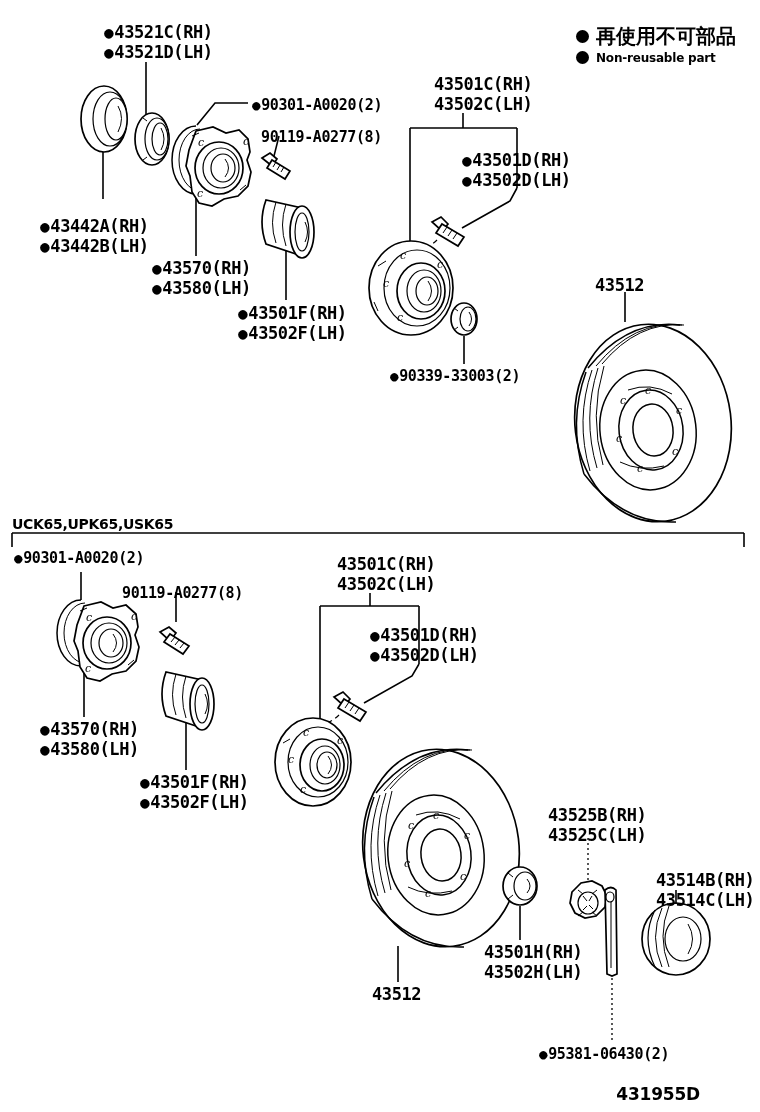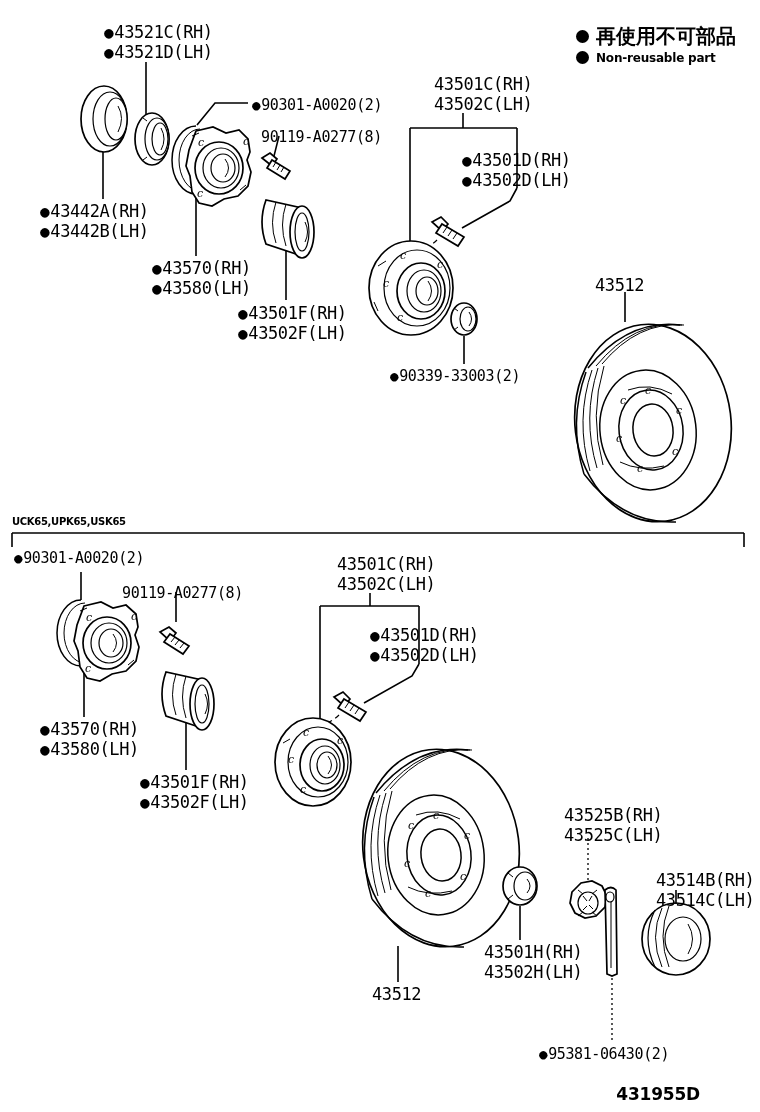--- a/index.html
+++ b/index.html
@@ -7,21 +7,21 @@
   body{
     width:760px;height:1112px;position:relative;overflow:hidden;
     font-family:"DejaVu Sans","Liberation Sans",sans-serif;
     color:#000;
   }
   #sheet{position:absolute;left:0;top:0;width:760px;height:1112px;}
   svg.art{position:absolute;left:0;top:0;width:760px;height:1112px;overflow:visible;}
   .lbl{
     position:absolute;white-space:pre;
     font-family:"DejaVu Sans Mono","Liberation Mono",monospace;
-    font-weight:normal;letter-spacing:-0.4px;
+    font-weight:bold;letter-spacing:-0.4px;
     line-height:20px;
   }
   .lbl.s17{font-size:17px;}
   .lbl.s15{font-size:15px;}
   .lbl .row{display:block;height:20px;}
   .lbl.s15 .row{height:19px;}
   .bul::before{
     content:"\25CF";
     font-size:0.95em;
     margin-right:1px;
@@ -36,21 +36,21 @@
     font-family:"DejaVu Sans","Liberation Sans",sans-serif;
     font-weight:bold;font-size:20px;letter-spacing:0px;
   }
   .legend .en{
     font-family:"DejaVu Sans","Liberation Sans",sans-serif;
     font-weight:bold;font-size:12px;letter-spacing:-0.2px;
   }
   .sectag{
     position:absolute;left:12px;top:516px;
     font-family:"DejaVu Sans","Liberation Sans",sans-serif;
-    font-weight:bold;font-size:10px;letter-spacing:-0.3px;white-space:nowrap;
+    font-weight:bold;font-size:14px;letter-spacing:-0.3px;white-space:nowrap;
   }
   .figid{
     position:absolute;left:700px;top:1084px;
     font-family:"DejaVu Sans","Liberation Sans",sans-serif;
     font-weight:bold;font-size:17px;letter-spacing:-0.2px;
     transform:translateX(-100%);
   }
   .art line,.art path,.art polyline,.art circle,.art ellipse{
     vector-effect:non-scaling-stroke;
   }
@@ -361,33 +361,33 @@
   </div>
 
   <div class="sectag">UCK65,UPK65,USK65</div>
 
   <div class="figid">431955D</div>
 
   <div id="labels">
       <div class="lbl s17" style="left: 104px; top: 22px;"><span class="row bul">43521C(RH)</span><span class="row bul">43521D(LH)</span></div>
       <div class="lbl s15" style="left: 252px; top: 95px;"><span class="row bul">90301-A0020(2)</span></div>
       <div class="lbl s15" style="left: 261px; top: 127px;"><span class="row">90119-A0277(8)</span></div>
-      <div class="lbl s17" style="left: 40px; top: 201px;"><span class="row bul">43442A(RH)</span><span class="row bul">43442B(LH)</span></div>
+      <div class="lbl s17" style="left: 40px; top: 216px;"><span class="row bul">43442A(RH)</span><span class="row bul">43442B(LH)</span></div>
       <div class="lbl s17" style="left: 152px; top: 258px;"><span class="row bul">43570(RH)</span><span class="row bul">43580(LH)</span></div>
       <div class="lbl s17" style="left: 238px; top: 303px;"><span class="row bul">43501F(RH)</span><span class="row bul">43502F(LH)</span></div>
       <div class="lbl s17" style="left: 434px; top: 74px;"><span class="row">43501C(RH)</span><span class="row">43502C(LH)</span></div>
       <div class="lbl s17" style="left: 462px; top: 150px;"><span class="row bul">43501D(RH)</span><span class="row bul">43502D(LH)</span></div>
       <div class="lbl s15" style="left: 390px; top: 366px;"><span class="row bul">90339-33003(2)</span></div>
       <div class="lbl s17" style="left: 595px; top: 275px;"><span class="row">43512</span></div>
       <div class="lbl s15" style="left: 14px; top: 548px;"><span class="row bul">90301-A0020(2)</span></div>
       <div class="lbl s15" style="left: 122px; top: 583px;"><span class="row">90119-A0277(8)</span></div>
       <div class="lbl s17" style="left: 337px; top: 554px;"><span class="row">43501C(RH)</span><span class="row">43502C(LH)</span></div>
       <div class="lbl s17" style="left: 370px; top: 625px;"><span class="row bul">43501D(RH)</span><span class="row bul">43502D(LH)</span></div>
       <div class="lbl s17" style="left: 40px; top: 719px;"><span class="row bul">43570(RH)</span><span class="row bul">43580(LH)</span></div>
       <div class="lbl s17" style="left: 140px; top: 772px;"><span class="row bul">43501F(RH)</span><span class="row bul">43502F(LH)</span></div>
-      <div class="lbl s17" style="left: 564px; top: 805px;"><span class="row">43525B(RH)</span><span class="row">43525C(LH)</span></div>
+      <div class="lbl s17" style="left: 548px; top: 805px;"><span class="row">43525B(RH)</span><span class="row">43525C(LH)</span></div>
       <div class="lbl s17" style="left: 624px; top: 870px; margin-left: 32px;"><span class="row">43514B(RH)</span><span class="row">43514C(LH)</span></div>
       <div class="lbl s17" style="left: 484px; top: 942px;"><span class="row">43501H(RH)</span><span class="row">43502H(LH)</span></div>
       <div class="lbl s17" style="left: 372px; top: 984px;"><span class="row">43512</span></div>
       <div class="lbl s15" style="left: 539px; top: 1044px;"><span class="row bul">95381-06430(2)</span></div>
     </div>
 
 </div>
 
 </body></html>

